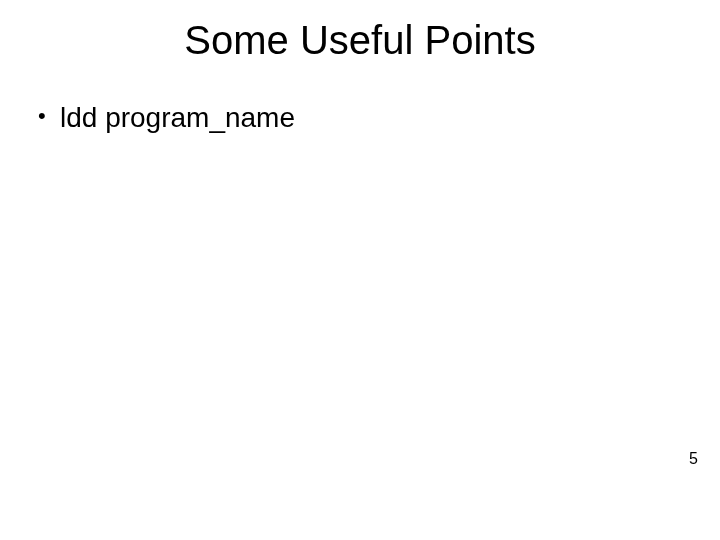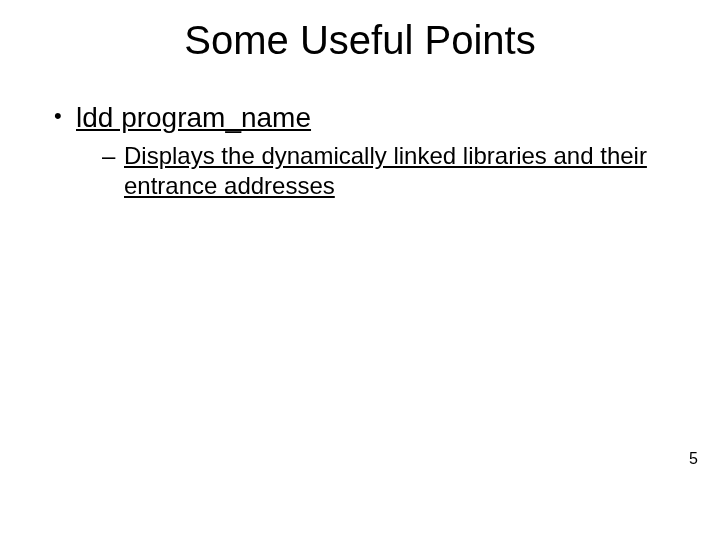--- a/index.html
+++ b/index.html
@@ -23,23 +23,22 @@
     top: 18px;
     left: 0;
     width: 100%;
     text-align: center;
     font-size: 40px;
     font-weight: 400;
   }
   .body {
     position: absolute;
     top: 100px;
-    left: 54px;
+    left: 38px;
     right: 40px;
-    text-decoration: underline;
   }
   .bullet1 {
     font-size: 28px;
     margin: 0 0 6px 0;
     padding-left: 22px;
     position: relative;
     line-height: 1.25;
   }
   .bullet1::before {
     content: "•";
@@ -74,18 +73,17 @@
   }
 </style>
 </head>
 <body>
 
 <div class="slide">
   <div class="title">Some Useful Points</div>
 
   <div class="body">
     <p class="bullet1">ldd program_name</p>
-    <p class="bullet2">Displays the dynamically linked libraries and their entrance addresses</p>
     <div class="gap"></div>
   </div>
 
   <div class="pagenum">5</div>
 </div>
 
 </body></html>

